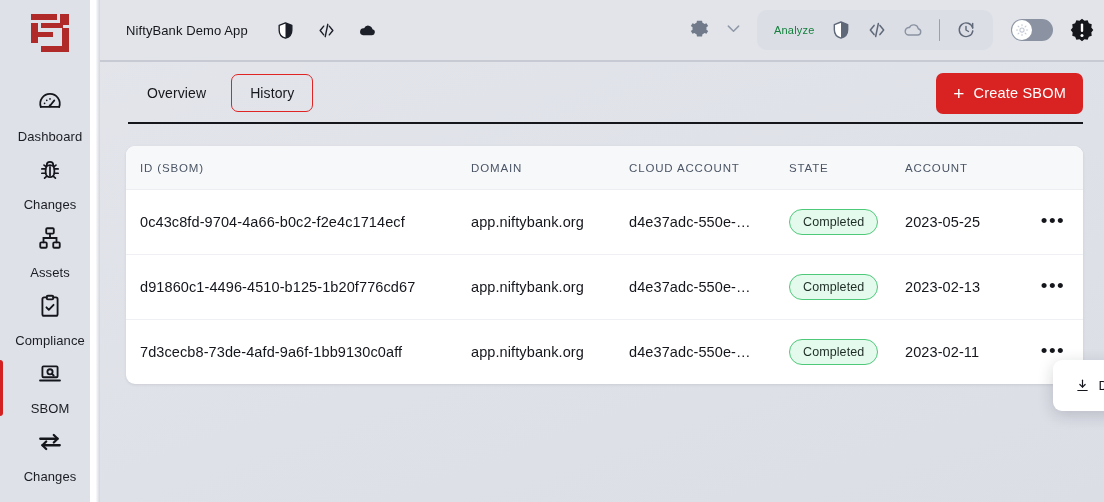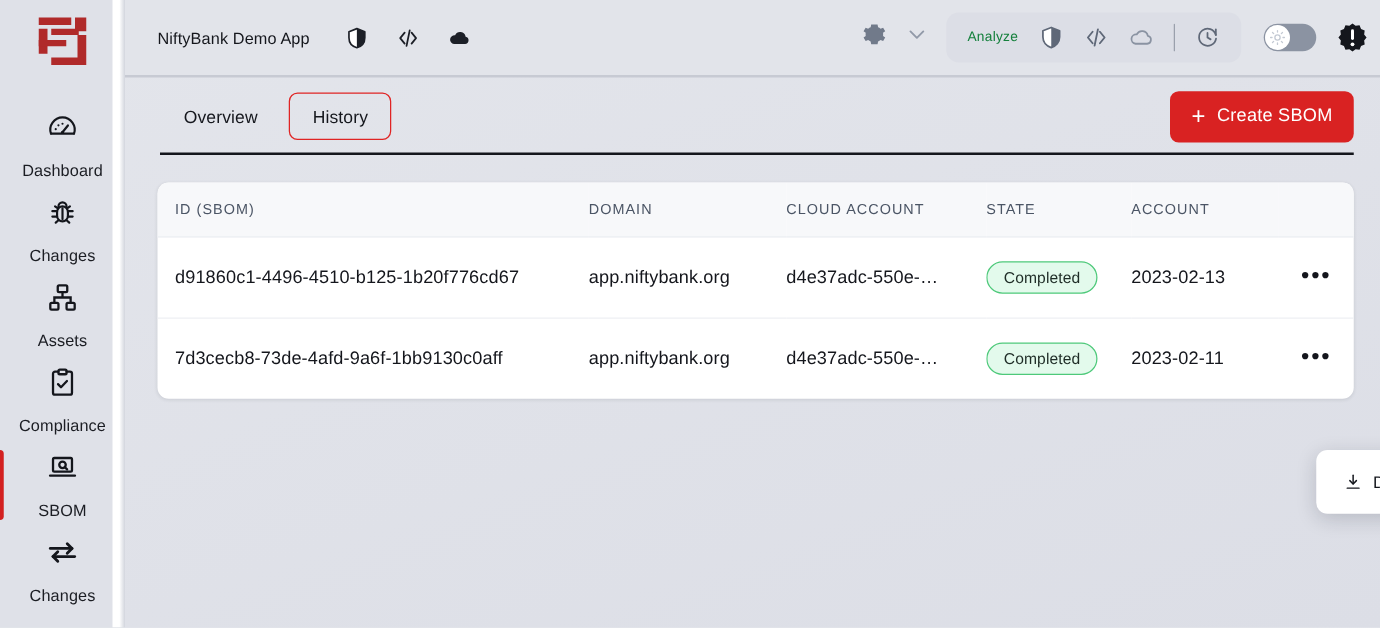--- a/index.html
+++ b/index.html
@@ -489,20 +489,32 @@
             <tr>
               <th class="c-id">ID (SBOM)</th>
               <th class="c-dom">DOMAIN</th>
               <th class="c-acct">CLOUD ACCOUNT</th>
               <th class="c-state">STATE</th>
               <th class="c-crt">ACCOUNT</th>
               <th class="c-menu"></th>
             </tr>
           </thead>
           <tbody>
+            <tr>
+              <td class="c-id">0c43c8fd-9704-4a66-b0c2-f2e4c1714ecf</td>
+              <td class="c-dom">app.niftybank.org</td>
+              <td class="c-acct">d4e37adc-550e-…</td>
+              <td class="c-state">
+                <span class="pill">Completed</span>
+              </td>
+              <td class="c-crt">2023-05-25</td>
+              <td class="c-menu">
+                <span class="dots">•••</span>
+              </td>
+            </tr>
             <tr>
               <td class="c-id">d91860c1-4496-4510-b125-1b20f776cd67</td>
               <td class="c-dom">app.niftybank.org</td>
               <td class="c-acct">d4e37adc-550e-…</td>
               <td class="c-state">
                 <span class="pill">Completed</span>
               </td>
               <td class="c-crt">2023-02-13</td>
               <td class="c-menu">
                 <span class="dots">•••</span>

